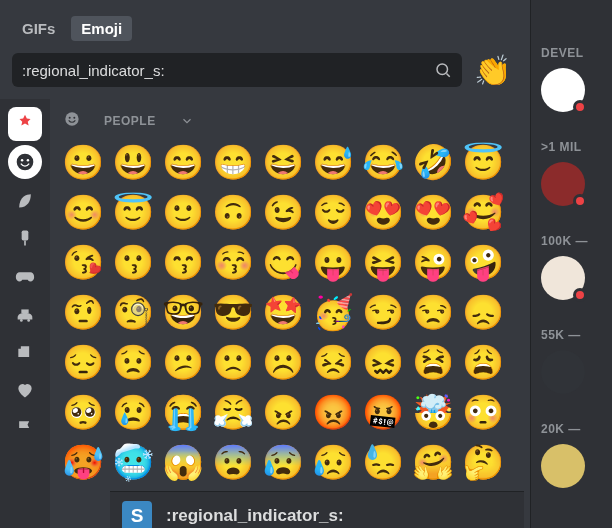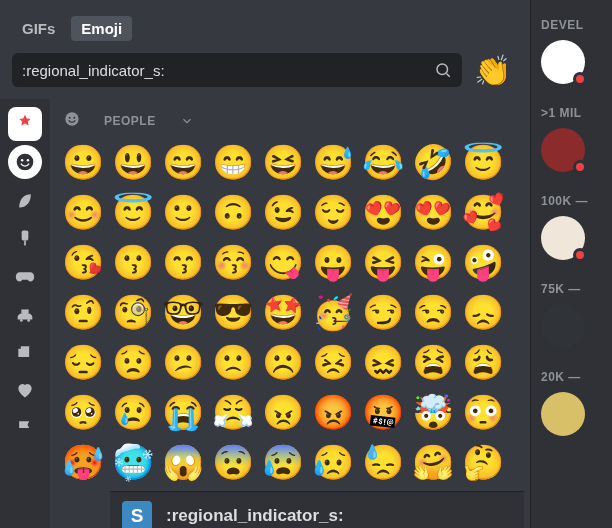--- a/index.html
+++ b/index.html
@@ -123,21 +123,21 @@
     position: absolute; right: 0; top: 0;
     width: 82px; height: 528px;
     background: #2f3136;
     border-left: 1px solid #202225;
     padding: 18px 0 0 10px;
   }
   .rail-section-title {
     color: #8e9297; font-size: 12px; font-weight: 800;
     letter-spacing: .5px;
     margin-bottom: 8px;
-    white-space: nowrap; overflow:hidden;
+    white-space: nowrap; overflow:hidden;margin-top:28px;
   }
   .rail-item {
     width: 44px; height: 44px; border-radius: 50%;
     background: #4f545c;
     margin-bottom: 22px;
     position: relative;
   }
   .status-dot {
     position:absolute; right:-2px; bottom:-2px;
     width:14px; height:14px; border-radius:50%;
@@ -325,17 +325,17 @@
       <div class="status-dot status-red"></div>
     </div>
     <div class="rail-section-title">&gt;1 MIL</div>
     <div class="rail-item" style="background: rgb(139, 43, 43);">
       <div class="status-dot status-red"></div>
     </div>
     <div class="rail-section-title">100K —</div>
     <div class="rail-item" style="background: rgb(240, 230, 218);">
       <div class="status-dot status-red"></div>
     </div>
-    <div class="rail-section-title">75K —</div>
+    <div class="rail-section-title">55K —</div>
     <div class="rail-item" style="background: rgb(48, 51, 56);"></div>
     <div class="rail-section-title">20K —</div>
     <div class="rail-item" style="background: rgb(216, 192, 105);"></div>
   </div>
 
 </body></html>

